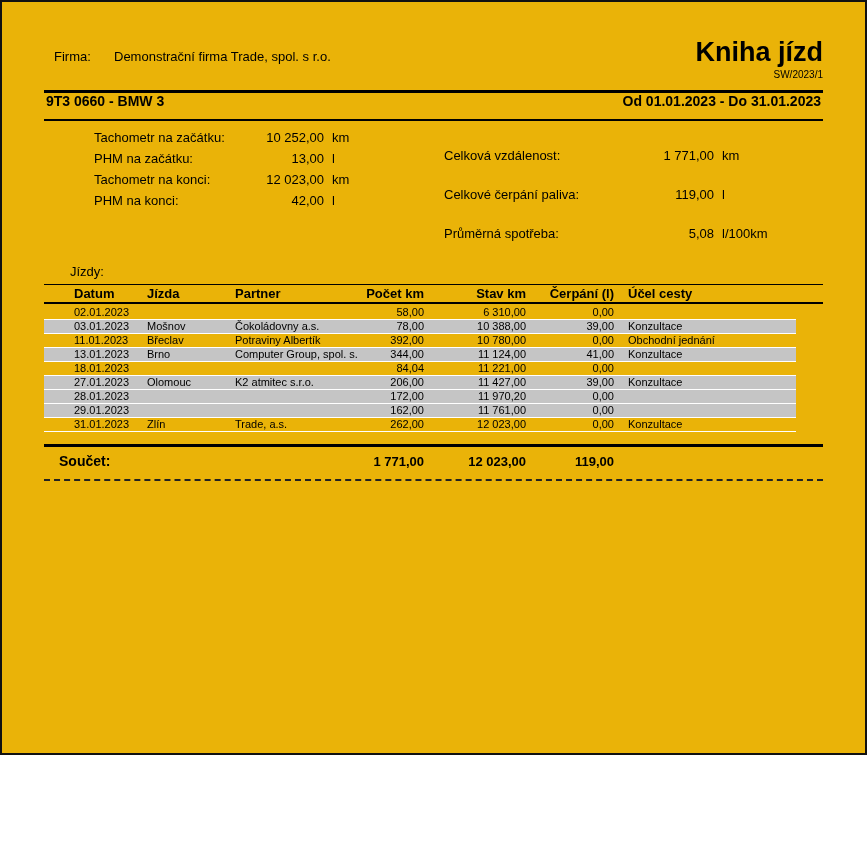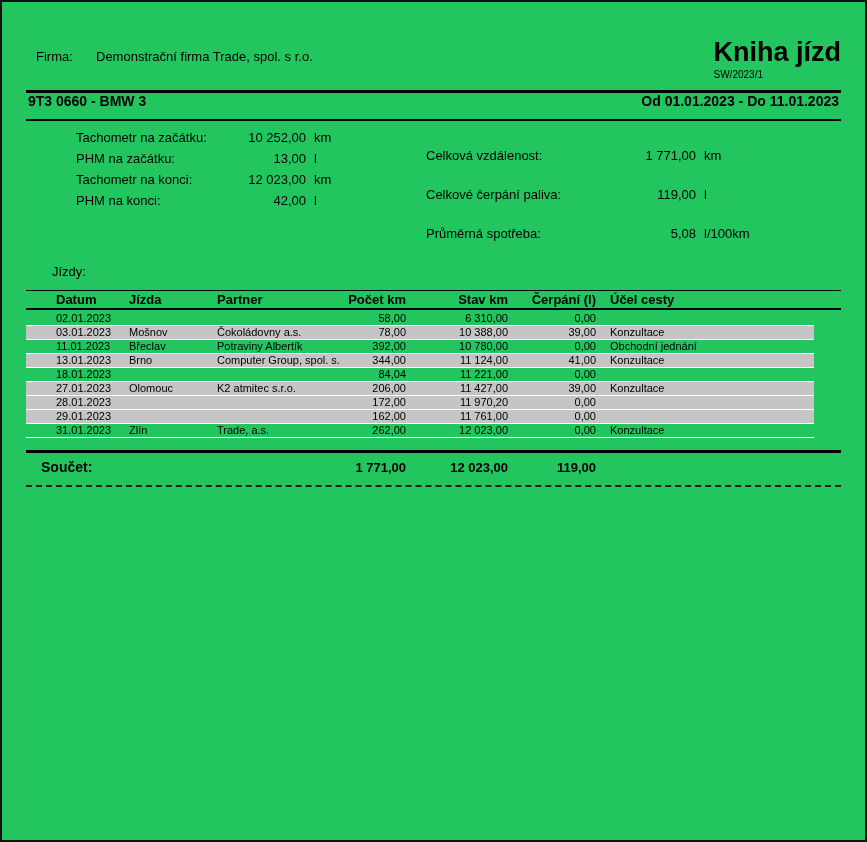--- a/index.html
+++ b/index.html
@@ -3,41 +3,41 @@
 <meta charset="utf-8">
 <style>
   * { margin: 0; padding: 0; box-sizing: border-box; }
   html, body { background: #ffffff; }
   body {
     width: 867px; height: 842px;
     font-family: "Liberation Sans", "DejaVu Sans", sans-serif;
     color: #000;
   }
   .page {
-    width: 867px; height: 842px;
+    width: 867px; height: 755px;
     border: 2px solid #111;
-    background: #22c55e;
-    padding: 0 24px;
+    background: #eab308;
+    padding: 0 42px;
     overflow: hidden;
   }
   
   .report-header {
     padding-top: 36px;
     display: flex;
     justify-content: space-between;
     align-items: flex-end;
   }
   .firma-line {
     display: flex;
     padding-left: 10px;
     margin-bottom: 20px;
     font-size: 13px;
   }
   .firma-label { width: 60px; }
-  .title-block { }
+  .title-block { text-align: right; }
   .report-title { font-size: 27px; font-weight: bold; line-height: 28px; }
   .doc-number { font-size: 10px; line-height: 18px; }
   
   .rule { width: 100%; border: 0; }
   .rule-thick  { border-top: 3px solid #000; margin-top: 6px; }
   .rule-mid    { border-top: 2px solid #000; }
   .rule-heavy  { border-top: 3px solid #000; margin-top: 12px; }
   .rule-dashed { border-top: 2px dashed #222; margin-top: 4px; }
   
   .vehicle-line {
@@ -54,21 +54,21 @@
   .sum-col { display: block; }
   .sum-left { margin-left: 50px; width: 275px; }
   .sum-right { margin-left: 75px; }
   .sum-row { display: grid; height: 21px; align-items: center; font-size: 13px; }
   .sum-left  .sum-row { grid-template-columns: 155px 75px 45px; }
   .sum-right .sum-row { grid-template-columns: 190px 80px 60px; margin-top: 18px; }
   .sum-value { text-align: right; }
   .sum-unit { padding-left: 8px; }
   
   .section-label { margin-top: 20px; margin-left: 26px; font-size: 13px; font-weight: normal; height: 18px; }
-  .trips-table { margin-top: 8px; }
+  .trips-table { margin-top: 2px; }
   .thead-row, .trow, .total-row {
     display: grid;
     grid-template-columns: 100px 88px 130px 62px 102px 88px 1fr;
     align-items: center;
   }
   .thead-row {
     height: 20px;
     font-size: 13px;
     font-weight: bold;
     border-top: 1px solid #000;
@@ -104,21 +104,21 @@
     <div class="title-block">
       <div class="report-title">Kniha jízd</div>
       <div class="doc-number">SW/2023/1</div>
     </div>
   </div>
 
   <div class="rule rule-thick"></div>
 
   <div class="vehicle-line">
     <span class="vehicle-name">9T3 0660 - BMW 3</span>
-    <span class="vehicle-period">Od 01.01.2023 - Do 11.01.2023</span>
+    <span class="vehicle-period">Od 01.01.2023 - Do 31.01.2023</span>
   </div>
 
   <div class="rule rule-mid"></div>
 
   <div class="summary">
     <div class="sum-col sum-left">
       <div class="sum-row">
         <span class="sum-label">Tachometr na začátku:</span>
         <span class="sum-value">10 252,00</span>
         <span class="sum-unit">km</span>

